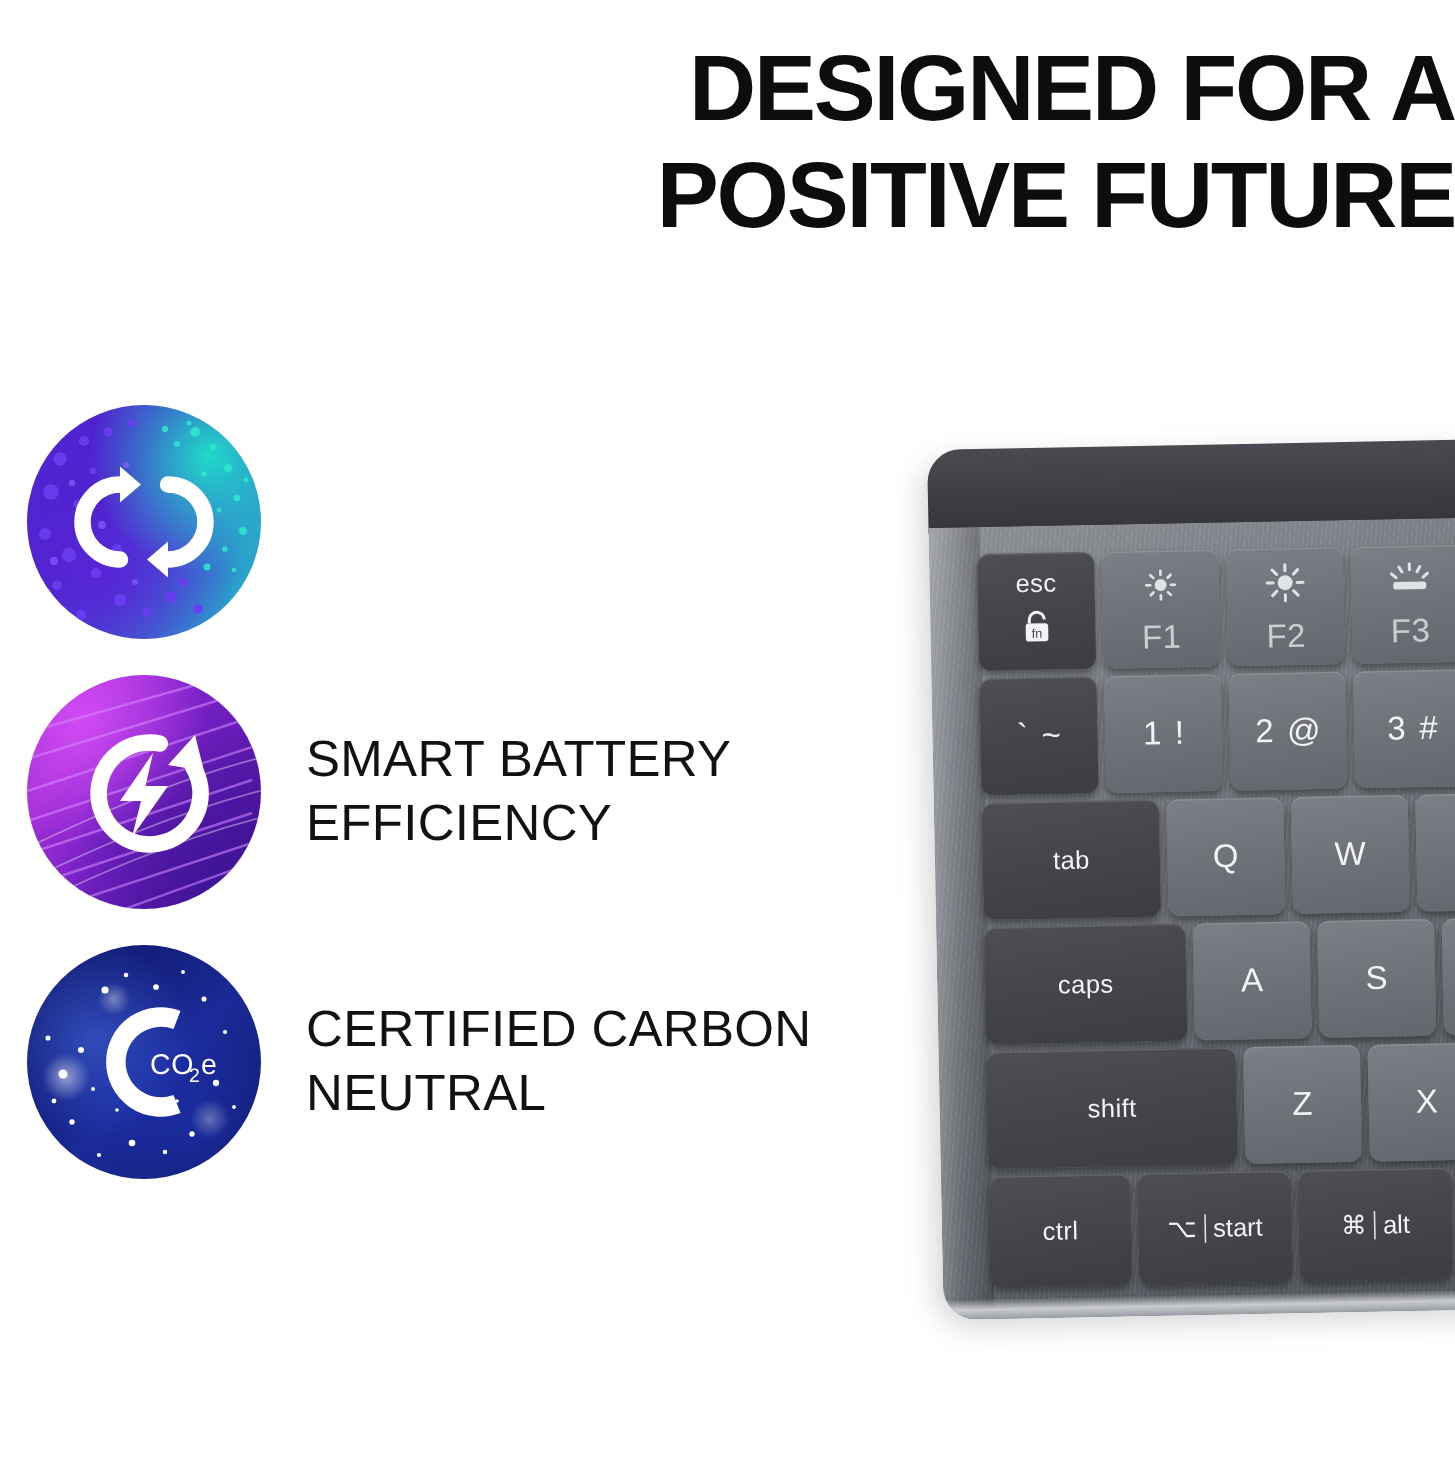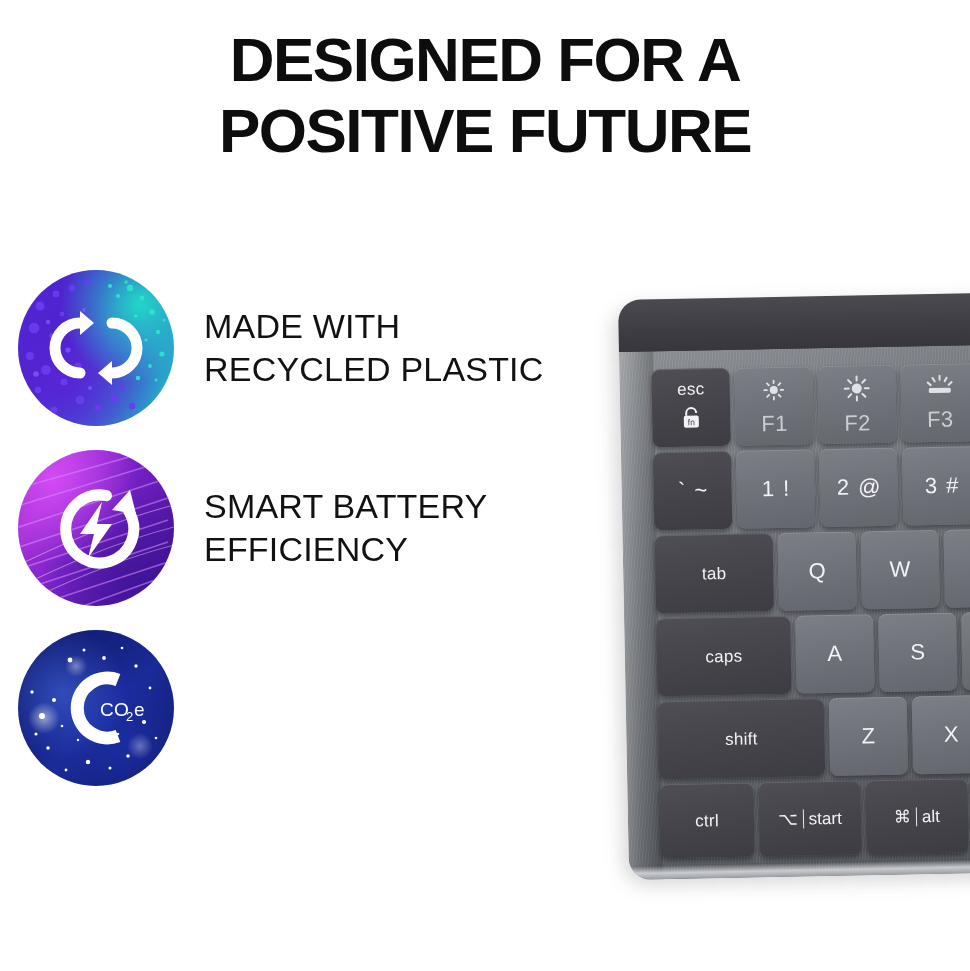--- a/index.html
+++ b/index.html
@@ -15,21 +15,21 @@
     font-family: "Liberation Sans", sans-serif;
     -webkit-font-smoothing: antialiased;
   }
 
   
   .headline {
     position: absolute;
     left: 0;
     top: 24px;
     width: 970px;
-    text-align: center;
+    text-align: right;
     font-family: "Liberation Sans", sans-serif;
     font-weight: bold;
     font-size: 62px;
     line-height: 1.15;
     letter-spacing: -1.5px;
     color: #0d0d0d;
     white-space: pre-line;
   }
 
   
@@ -272,22 +272,20 @@
         <g fill="none" stroke="#ffffff" stroke-width="11" stroke-linecap="round">
           <path d="M62 53 A25 25 0 1 0 62 103"></path>
           <path d="M94 103 A25 25 0 1 0 94 53"></path>
         </g>
         <g fill="#ffffff">
           <path d="M62 41 L76 53 L62 65 Z"></path>
           <path d="M94 115 L80 103 L94 91 Z"></path>
         </g>
       </svg>
     </div>
-    <div class="feature-label">MADE WITH
-RECYCLED PLASTIC</div>
   </div>
 
 
   <div class="feature-row">
     <div class="badge bg-battery">
       <svg viewBox="0 0 156 156" aria-hidden="true">
         <defs>
           <clipPath id="clipC">
               <circle cx="78" cy="78" r="78"></circle>
             </clipPath>
@@ -360,20 +358,22 @@
           </g>
         </g>
 
         <path d="M100 50 A30 30 0 1 0 100 106" fill="none" stroke="#ffffff" stroke-width="13" stroke-linecap="butt"></path>
 
         <text x="82" y="86" font-family="Liberation Sans, sans-serif" font-size="19" fill="#ffffff" letter-spacing="0.4">CO</text>
         <text x="108" y="91" font-family="Liberation Sans, sans-serif" font-size="13" fill="#ffffff">2</text>
         <text x="116" y="86" font-family="Liberation Sans, sans-serif" font-size="19" fill="#ffffff">e</text>
       </svg>
     </div>
+    <div class="feature-label">CERTIFIED CARBON
+NEUTRAL</div>
   </div>
 
 </div>
 
 <div class="keyboard">
   <div class="kb-shadow"></div>
   <div class="kb-top-bezel"></div>
   <div class="kb-body">
     <div class="kb-inner-edge"></div>
 

